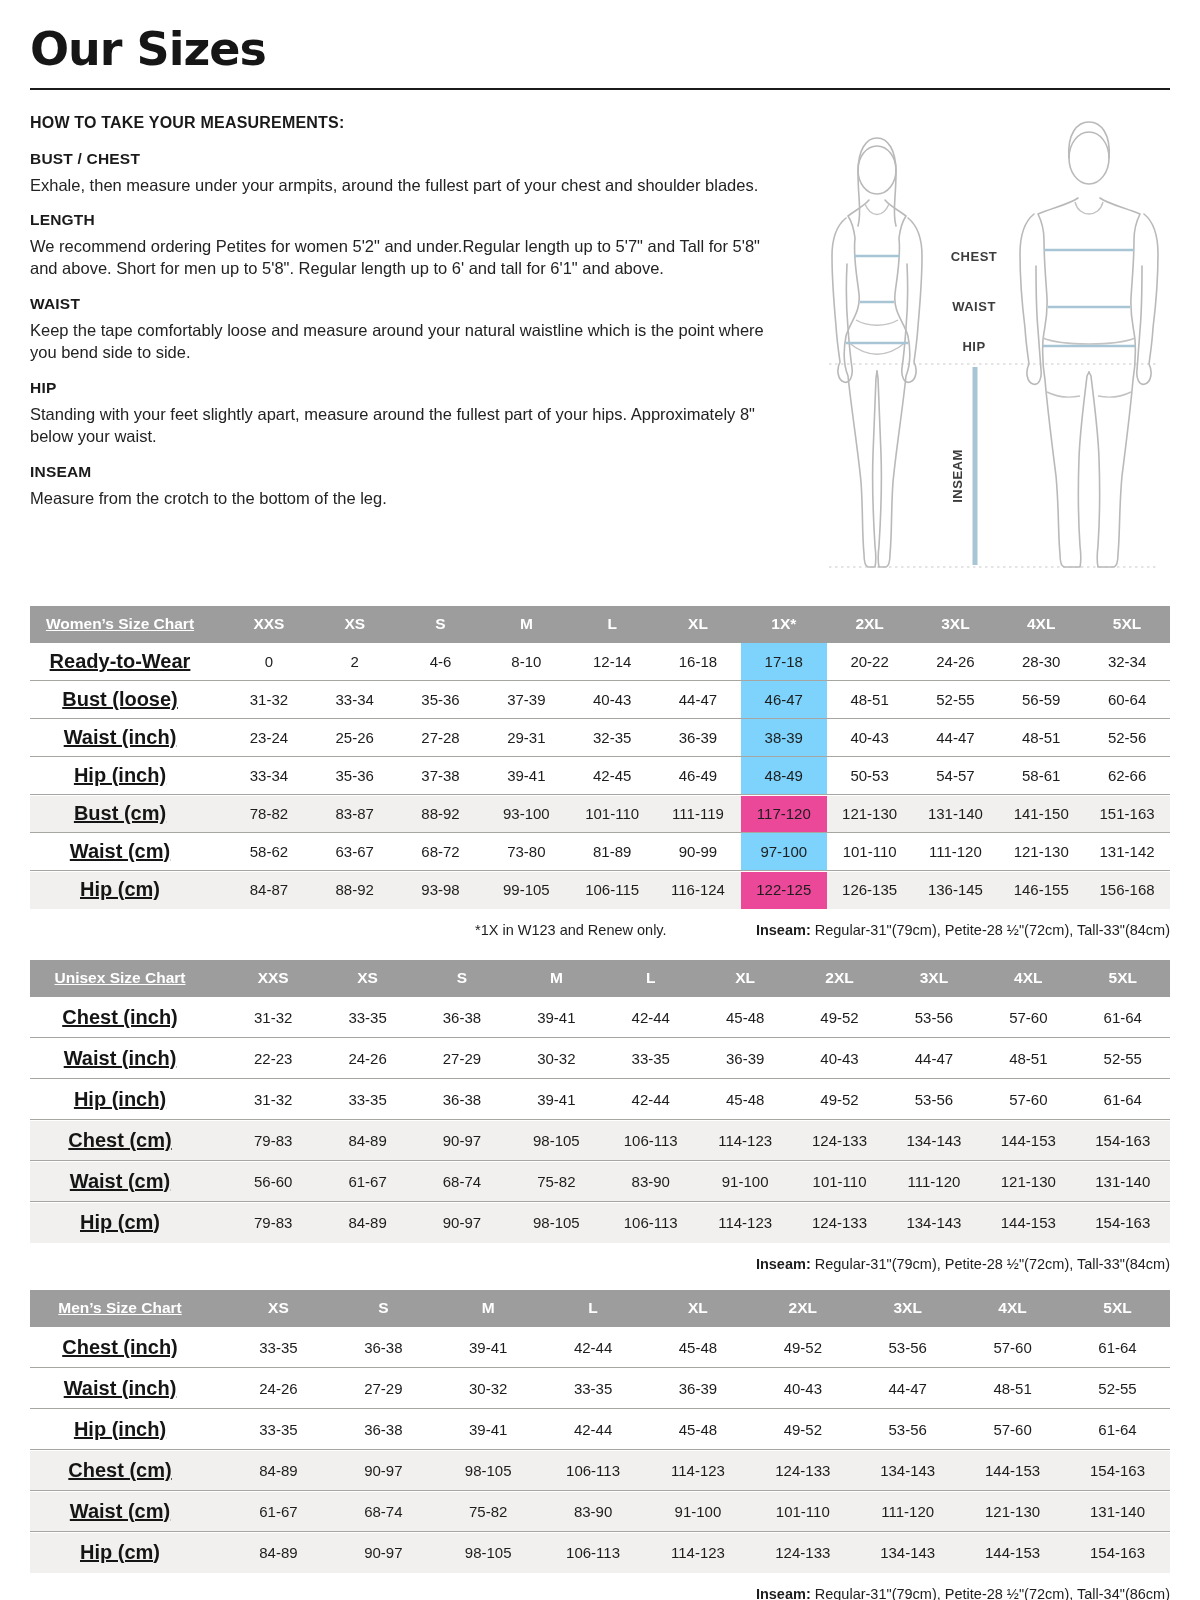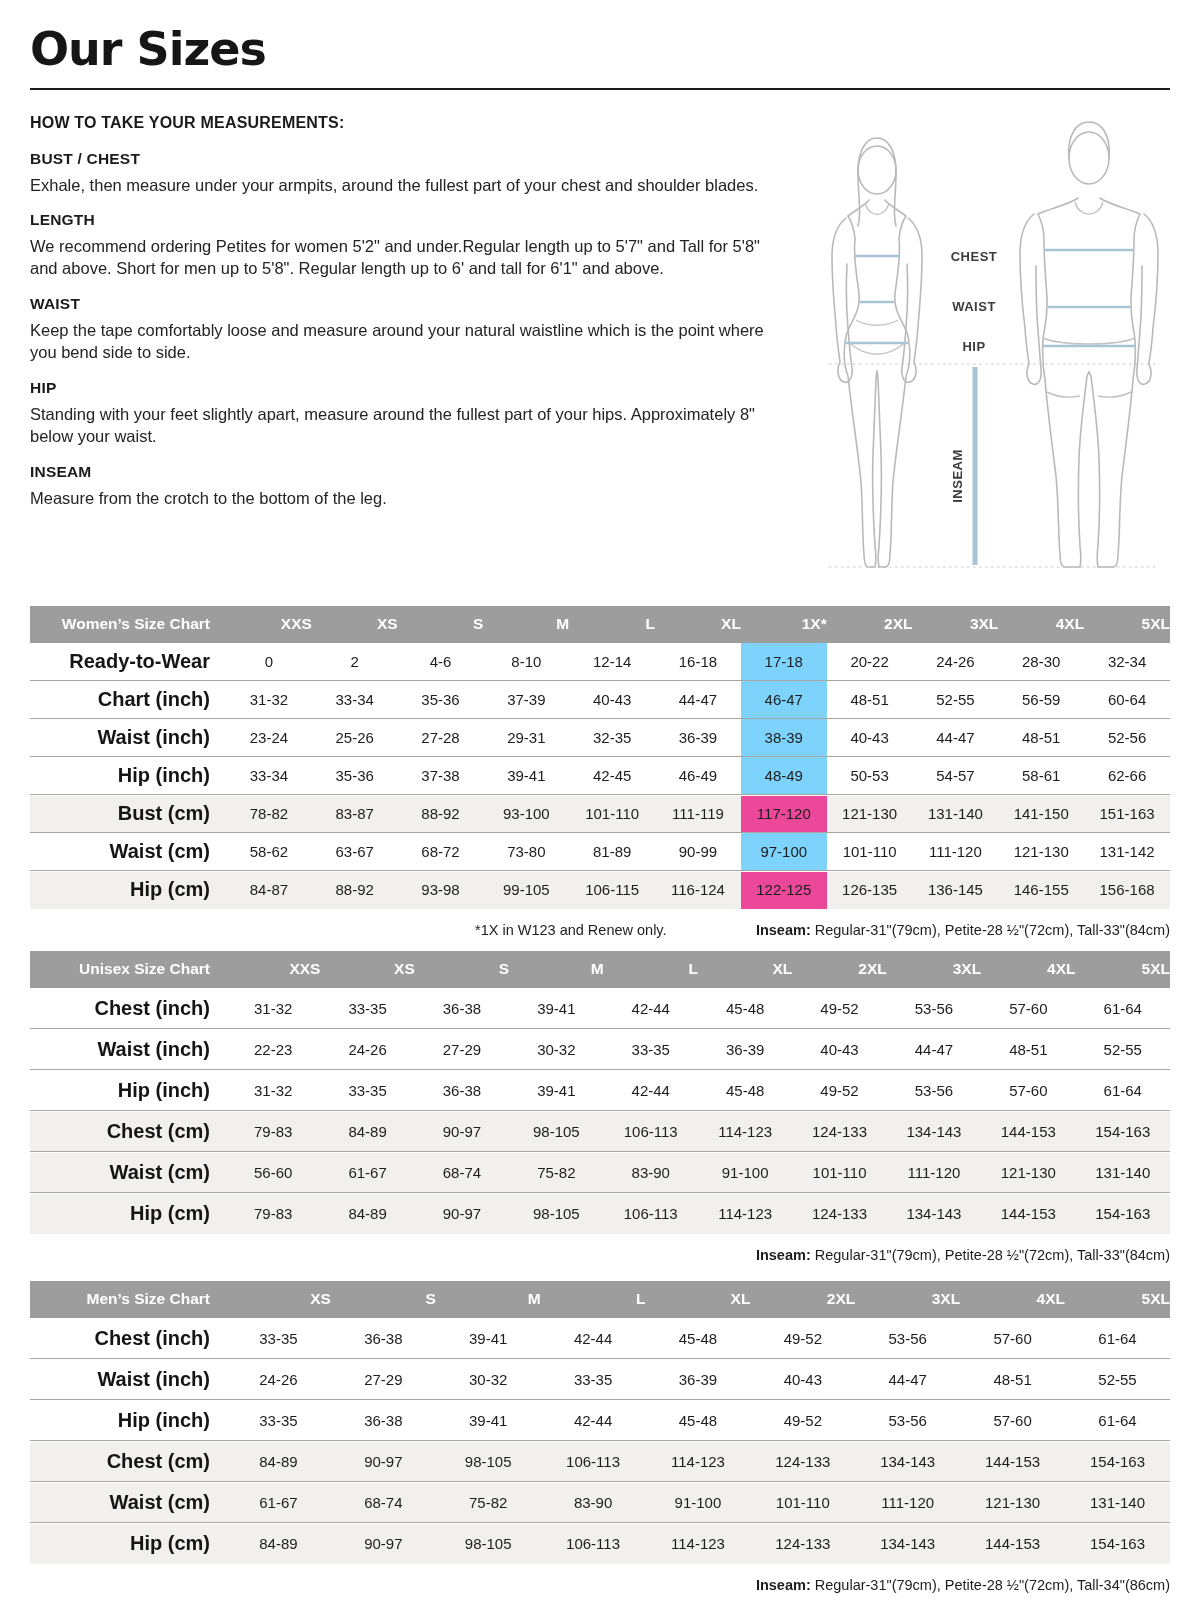--- a/index.html
+++ b/index.html
@@ -25,26 +25,26 @@
   .garment{stroke:#c3c3c3;stroke-width:1.4;fill:none;}
   .measure{stroke:#a8c5d6;stroke-width:2.6;}
   .inseam-line{stroke:#a8c5d6;stroke-width:5;}
   .dotted{stroke:#c9c9c9;stroke-width:1.2;stroke-dasharray:2.5 3.5;}
   .diag-label{font-family:"Liberation Sans",sans-serif;font-size:13px;font-weight:bold;
     fill:#3c3c3c;letter-spacing:.5px;}
 
   
   .chart-block{margin-top:28px;}
   .chart-block.women{margin-top:26px;}
-  .chart-block.unisex{margin-top:13px;}
+  .chart-block.unisex{margin-top:22px;}
   .chart-block.men{margin-top:18px;}
   table{width:100%;border-collapse:separate;border-spacing:0;table-layout:fixed;}
   thead th{background:#9d9d9d;color:#ffffff;font-weight:bold;font-size:15.5px;
-    height:37px;padding:0;text-align:right;}
-  th.rowhead{width:196px;text-align:right;padding-right:16px;box-sizing:border-box;}
+    height:37px;padding:0;text-align:center;}
+  th.rowhead{width:196px;text-align:center;padding-right:16px;box-sizing:border-box;text-decoration:underline;}
   tbody td,tbody th{height:36px;padding:0;font-size:15px;text-align:center;color:#1d1d1d;
     border-top:1px solid transparent;border-bottom:1px solid #a8a6a3;}
   .unisex tbody td,.unisex tbody th,.men tbody td,.men tbody th{height:39px;}
   tbody th.rowhead{font-size:20px;font-weight:bold;color:#151515;}
   tr.shaded td,tr.shaded th{background:#f1f0ee;border-top-color:#ffffff;}
   tr:last-child td,tr:last-child th{border-bottom-color:transparent;}
   td.hl{background:#7dd3fc;}
   tr.shaded td.hl{background:#ec4899;}
 
   
@@ -161,21 +161,21 @@
               <td>8-10</td>
               <td>12-14</td>
               <td>16-18</td>
               <td class="hl">17-18</td>
               <td>20-22</td>
               <td>24-26</td>
               <td>28-30</td>
               <td>32-34</td>
             </tr>
             <tr>
-              <th class="rowhead">Chart (inch)</th>
+              <th class="rowhead">Bust (loose)</th>
               <td>31-32</td>
               <td>33-34</td>
               <td>35-36</td>
               <td>37-39</td>
               <td>40-43</td>
               <td>44-47</td>
               <td class="hl">46-47</td>
               <td>48-51</td>
               <td>52-55</td>
               <td>56-59</td>

